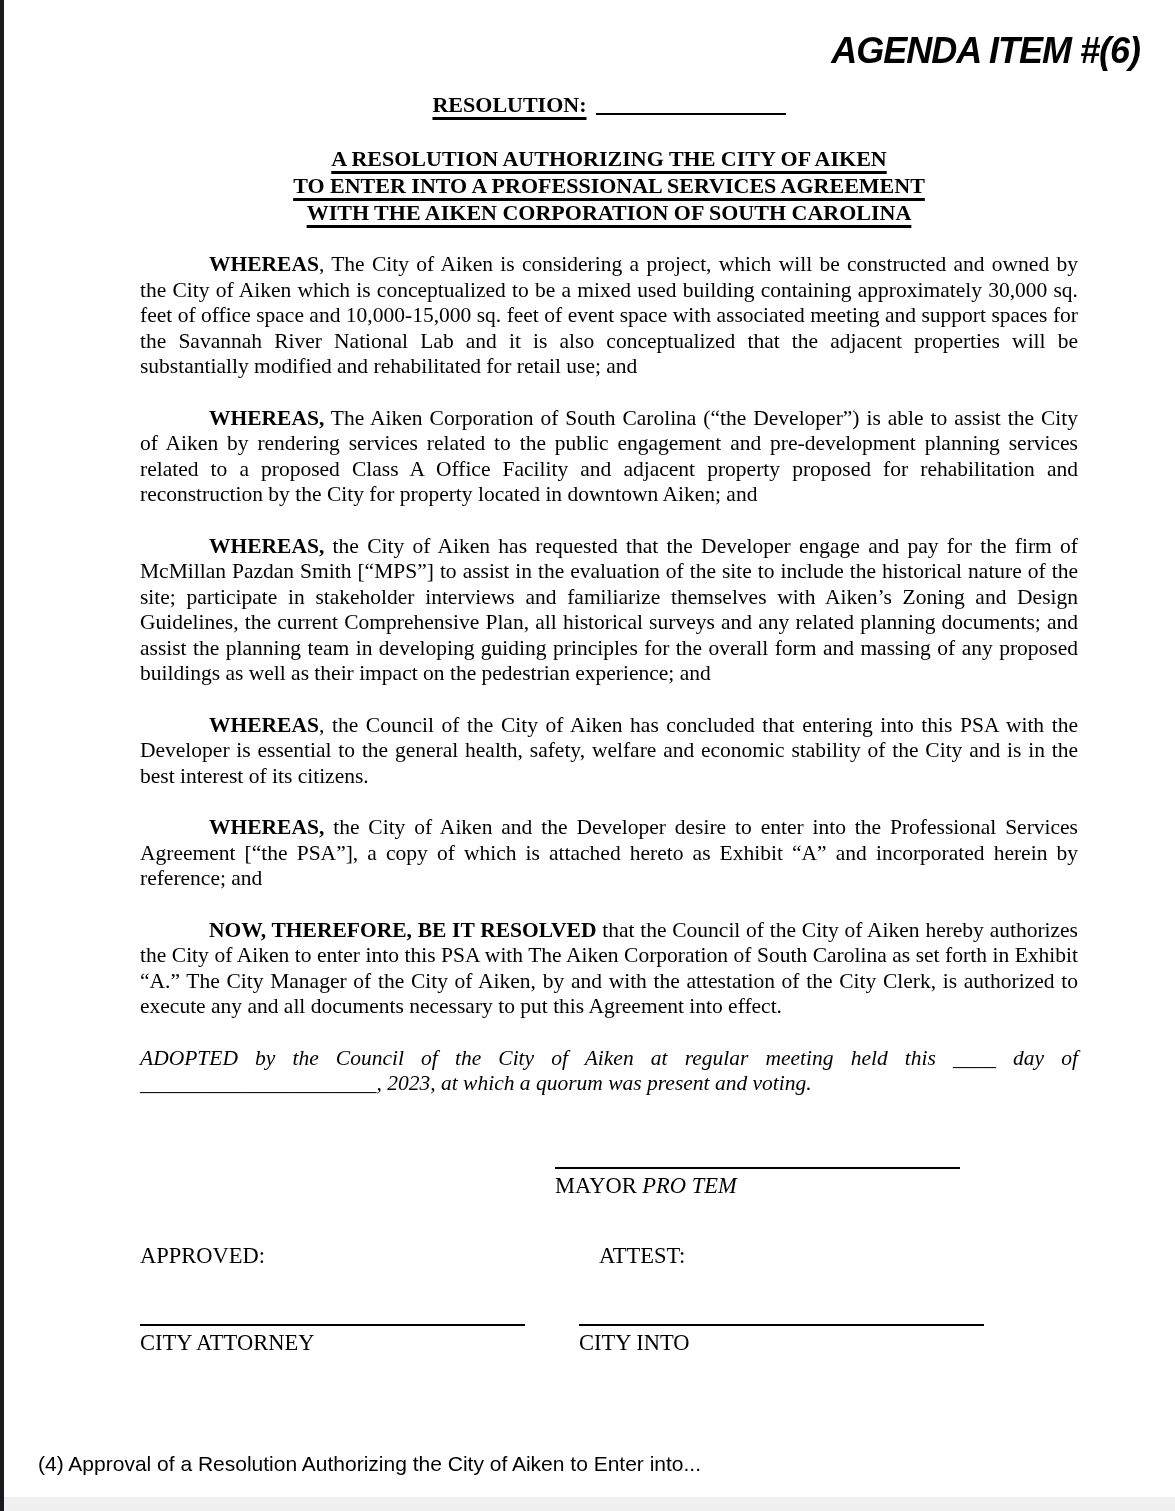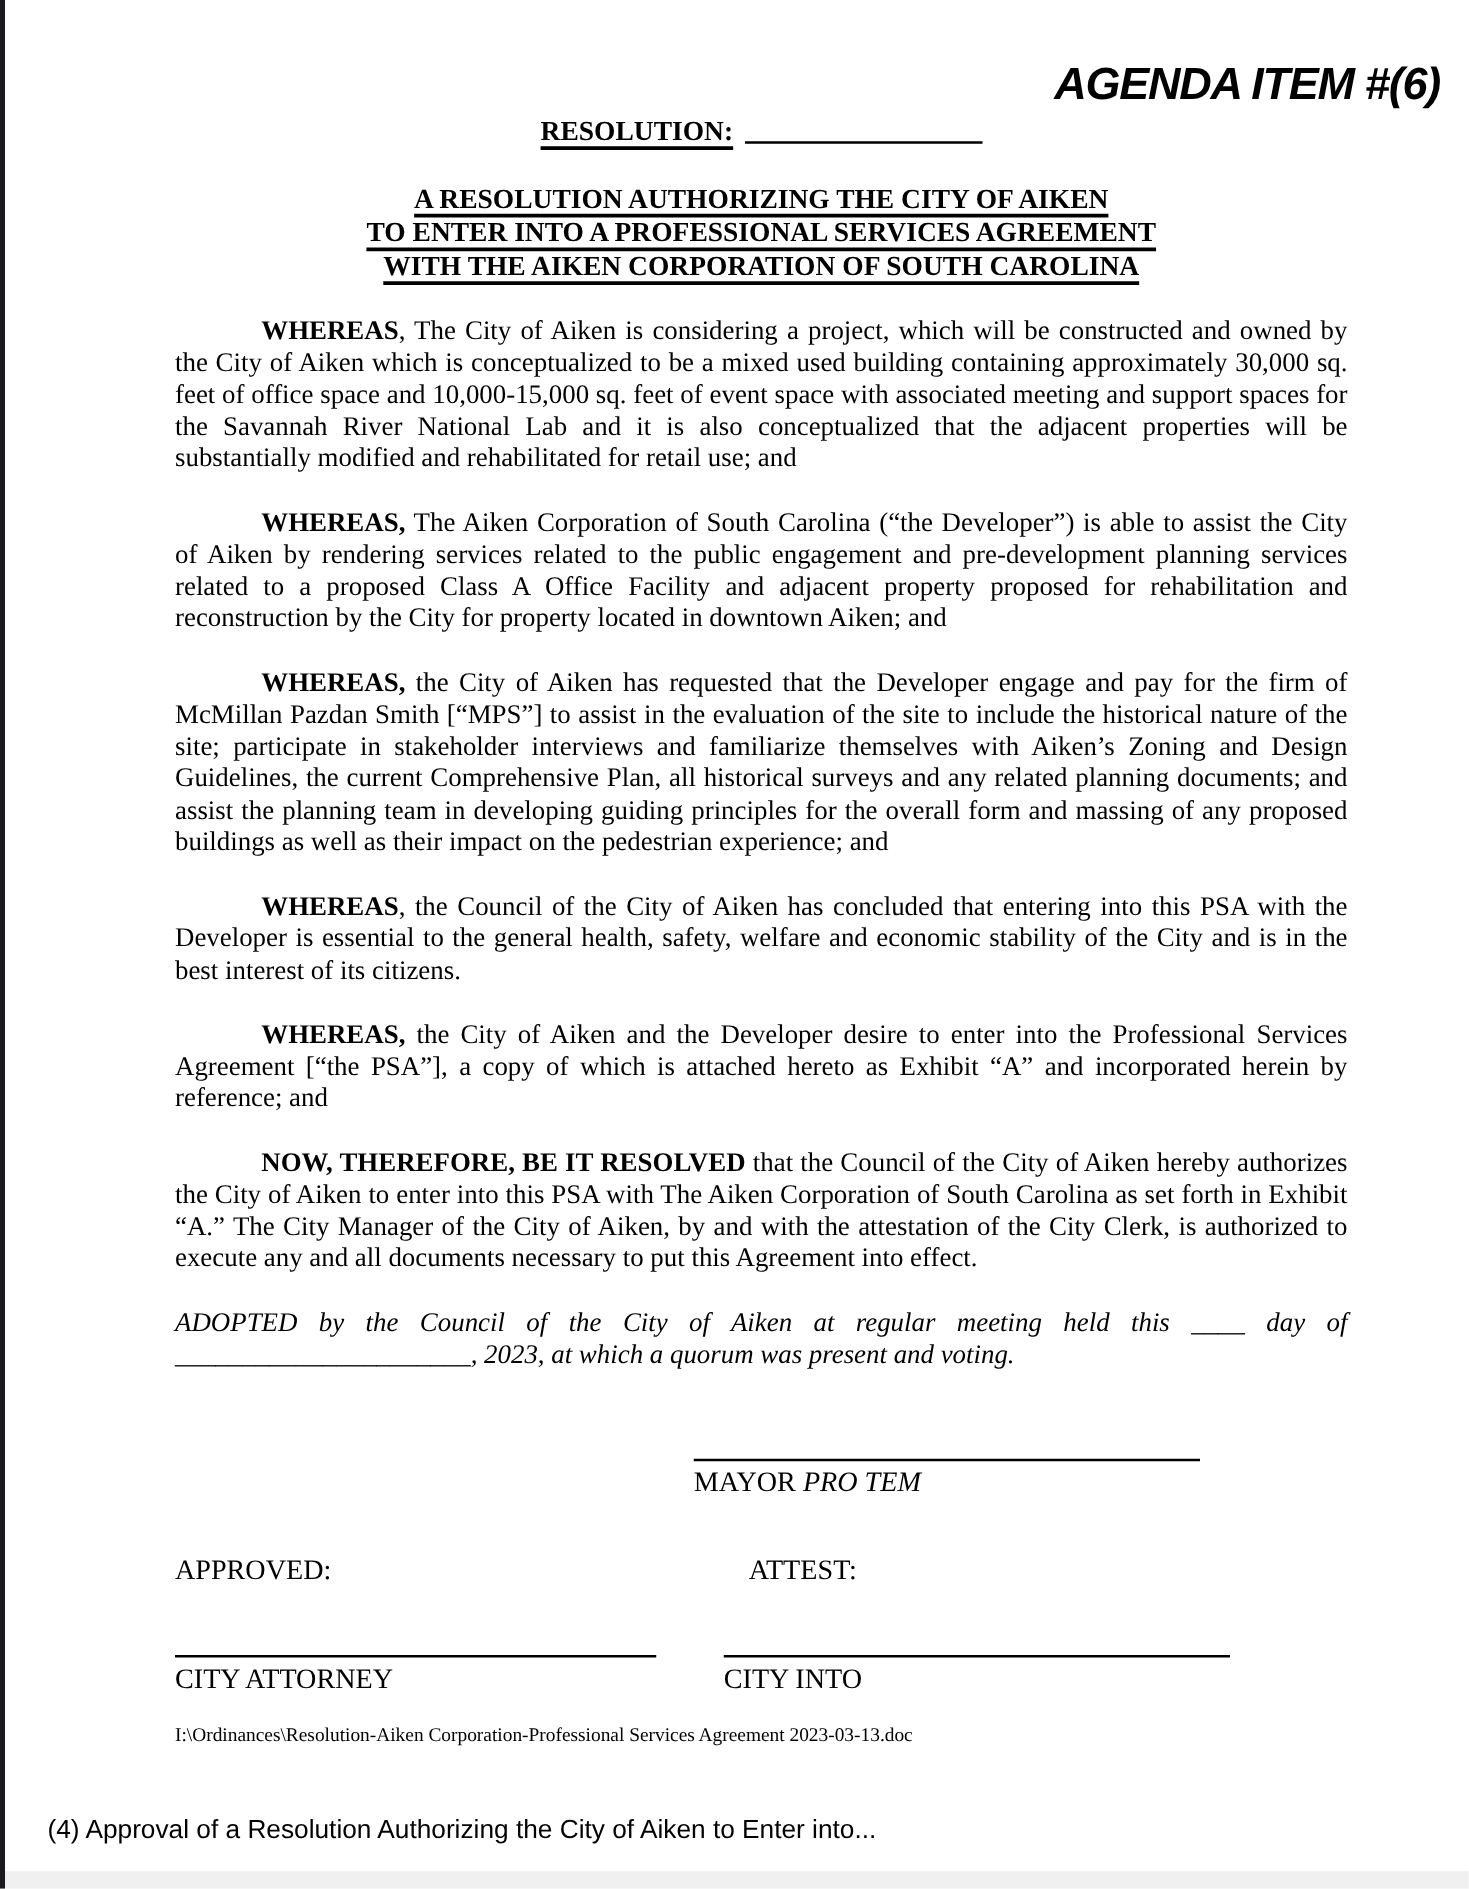--- a/index.html
+++ b/index.html
@@ -16,24 +16,24 @@
     width: 4px; height: 1511px;
     background: #1a1a1e;
     z-index: 5;
   }
   .bottom-strip {
     position: absolute; left: 0; bottom: 0;
     width: 100%; height: 14px;
     background: #f0f0f1;
   }
   .agenda-header {
-    position: absolute; top: 30px; right: 23px;
+    position: absolute; top: 30px; right: 35px;
     font-family: "Liberation Sans", sans-serif;
     font-weight: bold; font-style: italic;
-    font-size: 36px; letter-spacing: -1px; margin-top: 16px;
+    font-size: 36px; letter-spacing: -1px;
   }
   .page { padding: 92px 97px 0 140px; }
 
   .resolution-line {
     text-align: center;
     font-size: 22px; font-weight: bold;
   }
   .resolution-line .label {
     text-decoration: underline;
     text-decoration-thickness: 2.5px;
@@ -144,21 +144,20 @@
       <div class="sig-cell-left">
         <div class="sigline w385"></div>
         <div class="sig-label">CITY ATTORNEY</div>
       </div>
       <div class="sig-cell-right">
         <div class="sigline w405"></div>
         <div class="sig-label">CITY INTO</div>
       </div>
     </div>
 
-    <div class="file-path">I:\Ordinances\Resolution-Aiken Corporation-Professional Services Agreement 2023-03-13.doc</div>
 
   </div>
 </div>
 
 <div class="viewer-footer-title">(4) Approval of a Resolution Authorizing the City of Aiken to Enter into...</div>
 <div class="viewer-footer-page">Page 177 of 234</div>
 
 <div class="bottom-strip"></div>
 
 </body></html>

